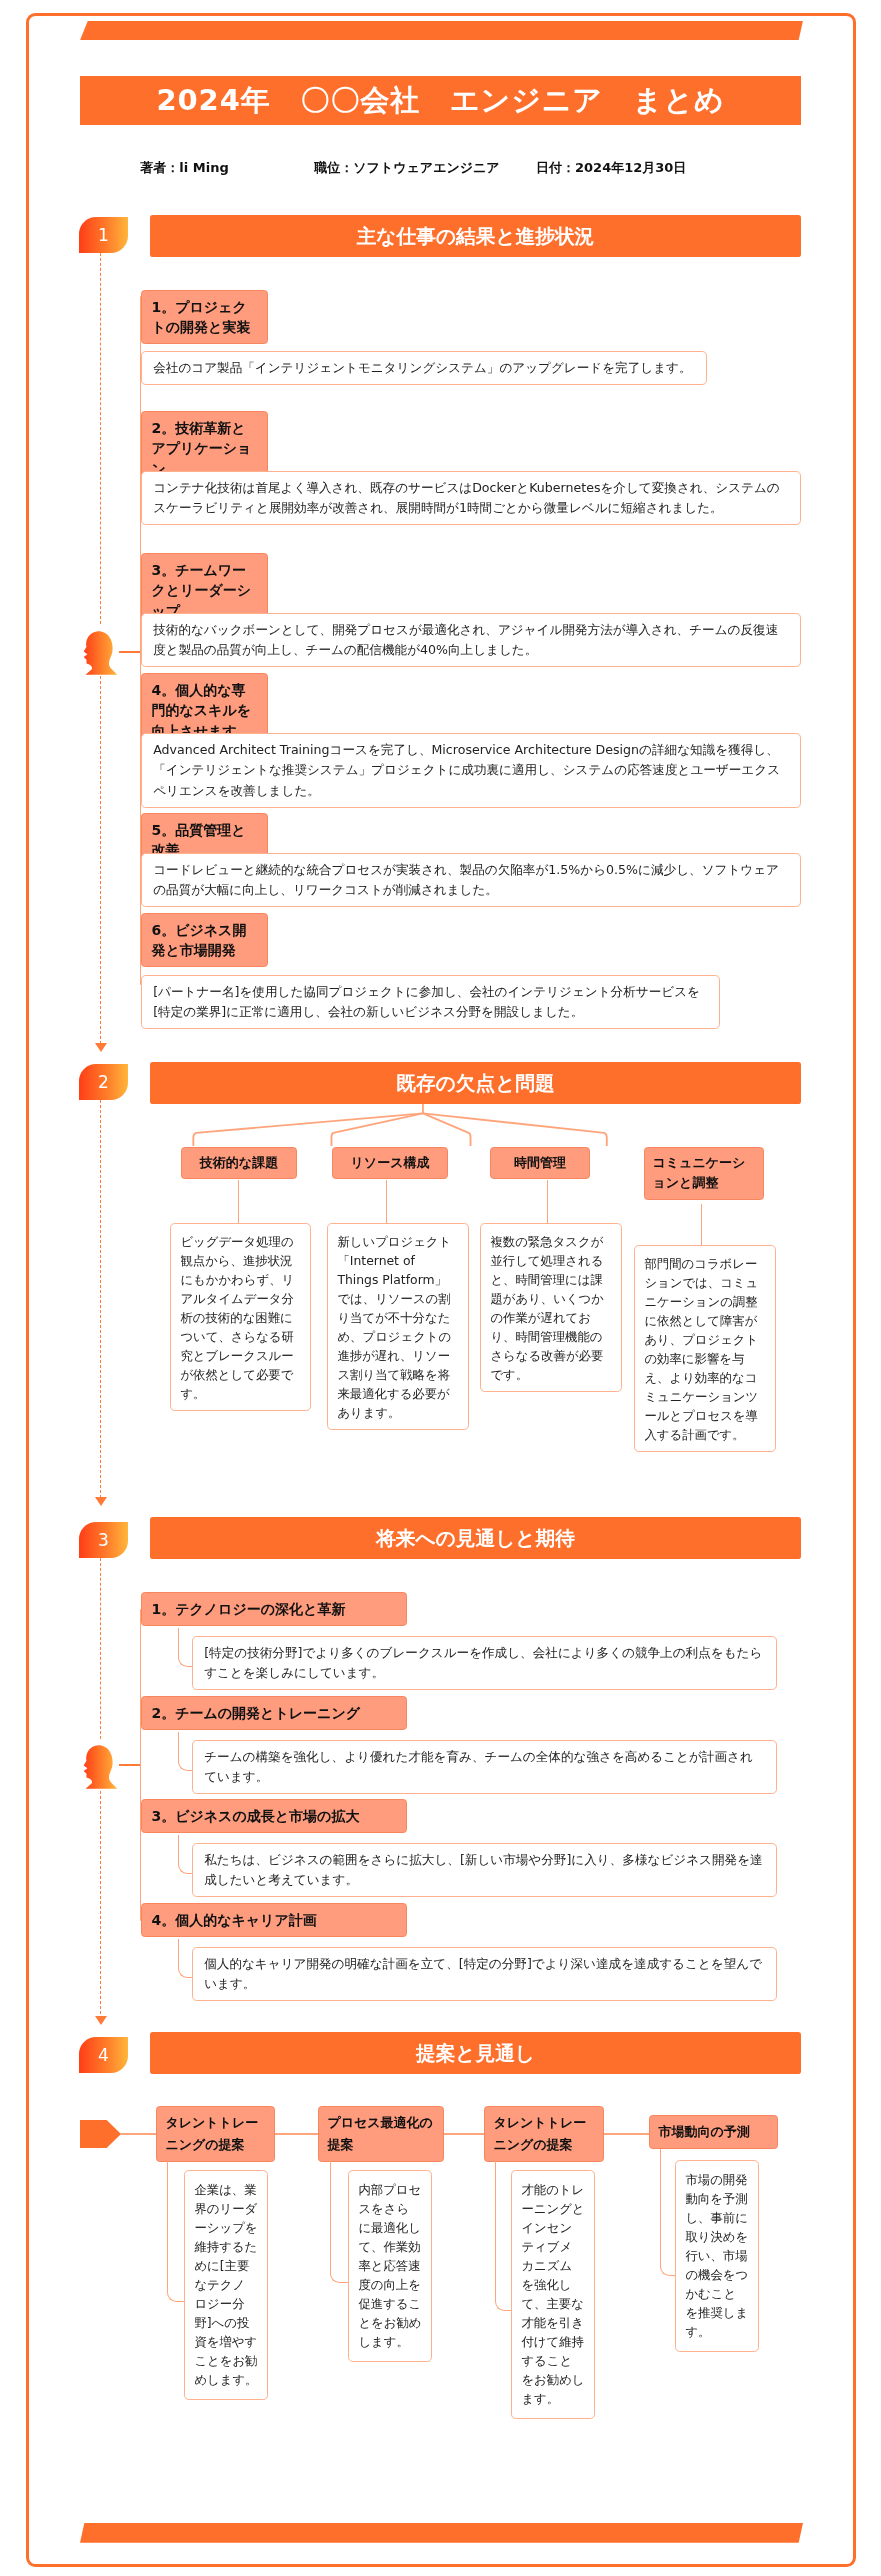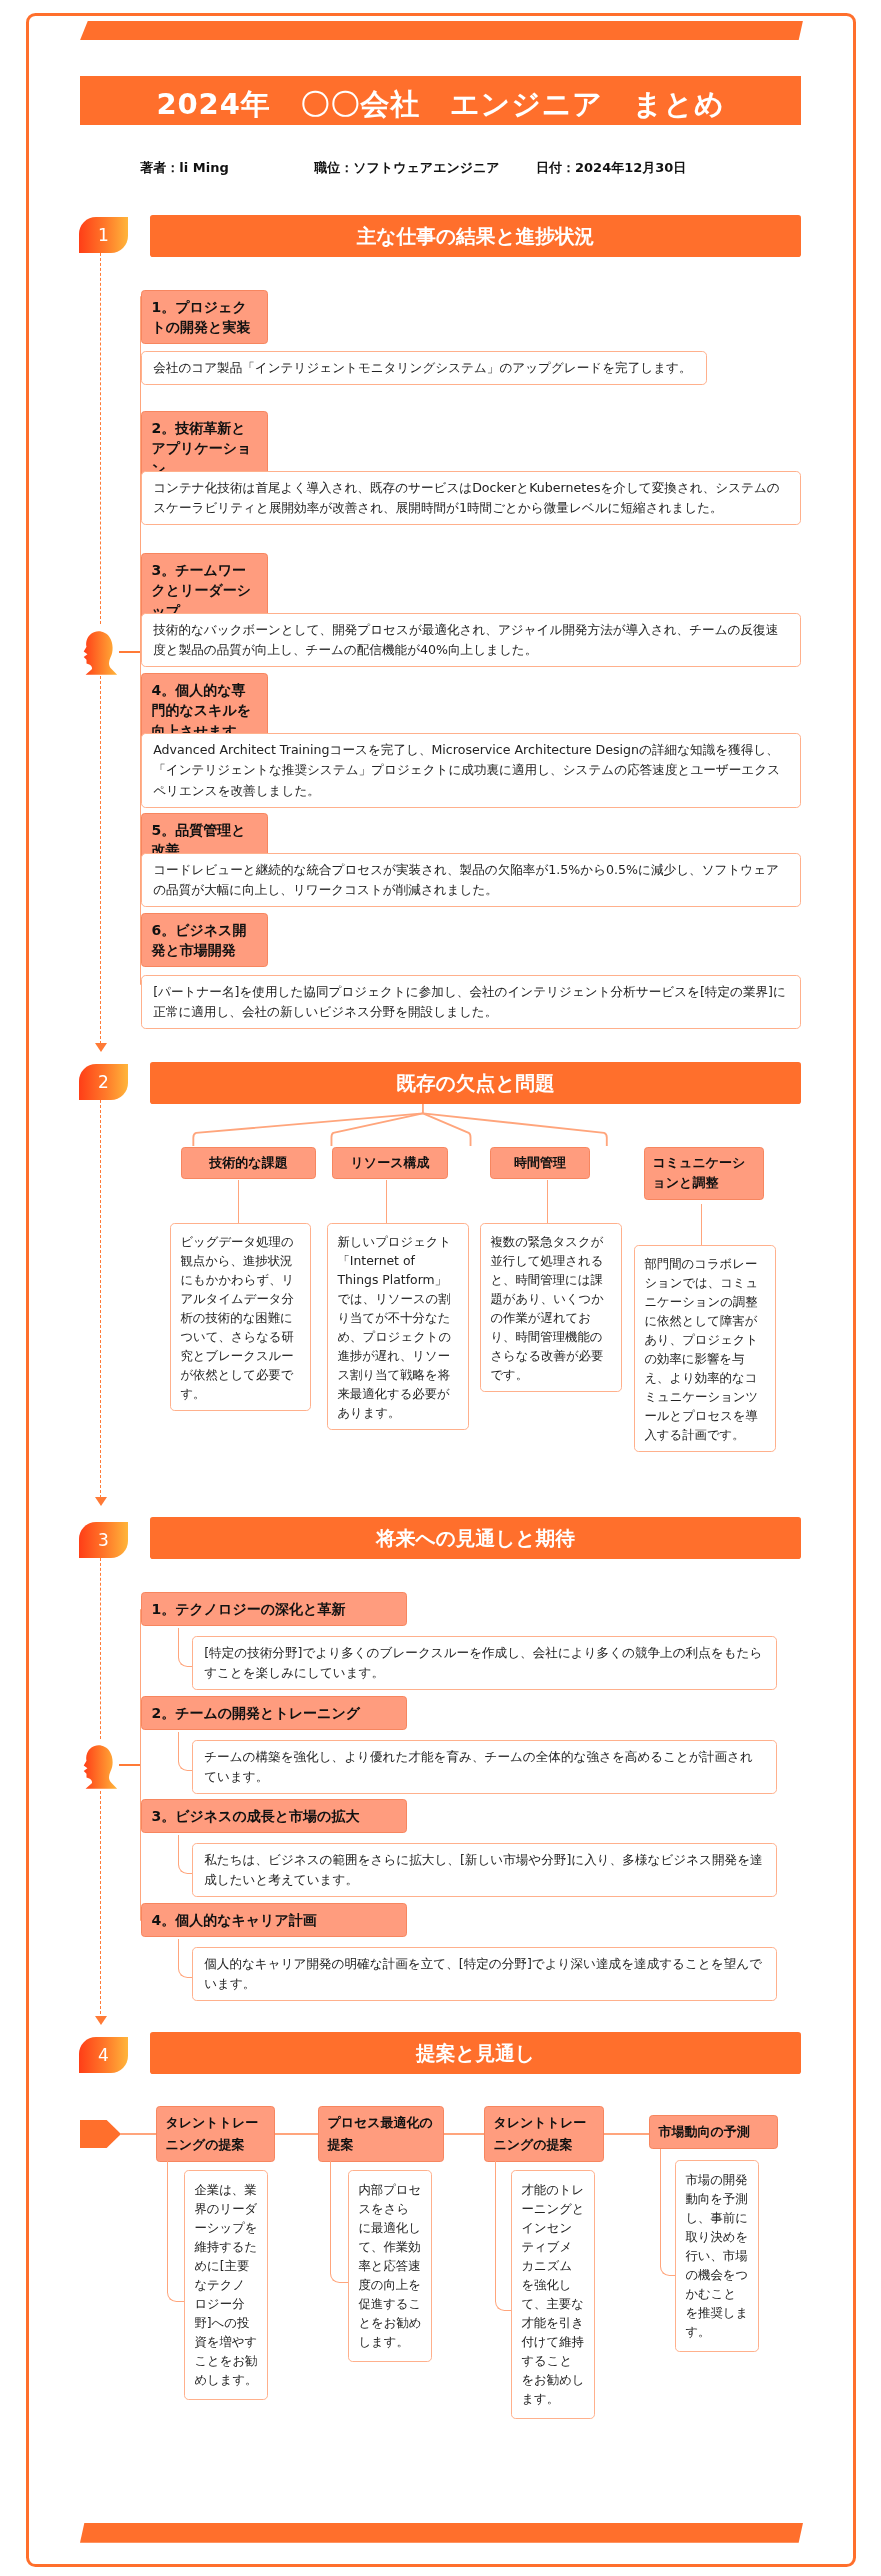--- a/index.html
+++ b/index.html
@@ -8,21 +8,21 @@
 
   .frame { position: absolute; left: 26px; top: 13px; width: 830px; height: 2554px;
            border: 3.7px solid #FF6F2C; border-radius: 9.4px; }
   .deco-bar { position: absolute; background: #FF6F2C; }
   .deco-top { left: 80px; top: 20.6px; width: 723px; height: 19.7px;
               clip-path: polygon(1.1% 0, 100% 0, 99.4% 100%, 0 100%); }
   .deco-bottom { left: 80px; top: 2523px; width: 723px; height: 19.7px;
               clip-path: polygon(0.6% 0, 100% 0, 99.4% 100%, 0 100%); }
 
   .title-bar { position: absolute; left: 80px; top: 76px; width: 721px; height: 49px; background: #FF6F2C;
-               display: flex; align-items: flex-end; justify-content: center; }
+               display: flex; align-items: center; justify-content: center; }
   .title-bar span { color: #fff; font-weight: bold; font-size: 29px; letter-spacing: 0.9px; white-space: pre; }
 
   .meta { position: absolute; top: 159px; left: 91px; font-size: 13px; font-weight: bold; color: #111; display: flex; }
   .meta .m { white-space: pre; text-align: center; }
   .meta .m1 { width: 187px; }
   .meta .m2 { width: 258px; }
 
   
   .tab { position: absolute; left: 79px; width: 49px; height: 36px; border-radius: 17px 0 17px 0;
          background: linear-gradient(90deg, #FF3E17 0%, #FF7A2A 55%, #FFB53A 100%);
@@ -124,37 +124,37 @@
 <div class="item-label" style="left:141px; top:553px; width:127px">3。チームワークとリーダーシップ</div>
 <div class="item-desc" style="left:141px; top:613px; width:660px">技術的なバックボーンとして、開発プロセスが最適化され、アジャイル開発方法が導入され、チームの反復速度と製品の品質が向上し、チームの配信機能が40%向上しました。</div>
 
 <div class="item-label" style="left:141px; top:673px; width:127px">4。個人的な専門的なスキルを向上させます</div>
 <div class="item-desc" style="left:141px; top:733px; width:660px">Advanced Architect Trainingコースを完了し、Microservice Architecture Designの詳細な知識を獲得し、「インテリジェントな推奨システム」プロジェクトに成功裏に適用し、システムの応答速度とユーザーエクスペリエンスを改善しました。</div>
 
 <div class="item-label" style="left:141px; top:813px; width:127px">5。品質管理と改善</div>
 <div class="item-desc" style="left:141px; top:853px; width:660px">コードレビューと継続的な統合プロセスが実装され、製品の欠陥率が1.5%から0.5%に減少し、ソフトウェアの品質が大幅に向上し、リワークコストが削減されました。</div>
 
 <div class="item-label" style="left:141px; top:913px; width:127px">6。ビジネス開発と市場開発</div>
-<div class="item-desc" style="left:141px; top:975px; width:660px">[パートナー名]を使用した協同プロジェクトに参加し、会社のインテリジェント分析サービスを[特定の業界]に正常に適用し、会社の新しいビジネス分野を開設しました。</div>
+<div class="item-desc" style="left:141px; top:975px; width:579px">[パートナー名]を使用した協同プロジェクトに参加し、会社のインテリジェント分析サービスを[特定の業界]に正常に適用し、会社の新しいビジネス分野を開設しました。</div>
 
 <div class="sec-header" style="top:1062px">
   <span>既存の欠点と問題</span>
 </div>
 
 <svg class="s2-svg" width="656" height="42" viewBox="0 0 700 45">
   <g fill="none" stroke="#FFA57C" stroke-width="2">
     <path d="M291 0 L291 10"></path>
     <path d="M291 10 L48 31 Q45 32 45 36 L45 45"></path>
     <path d="M291 10 L195 31 Q193 32 193 36 L193 45"></path>
     <path d="M291 10 L340 31 Q342 32 342 36 L342 45"></path>
     <path d="M291 10 L485 31 Q488 32 488 36 L488 45"></path>
   </g>
 </svg>
 
-<div class="cat-label" style="left:181px; top:1147px; width:135px">技術的な課題</div>
+<div class="cat-label" style="left:181px; top:1147px; width:116px">技術的な課題</div>
 <div class="vconn" style="left:238px; top:1180px; height:43px"></div>
 <div class="cat-desc" style="left:170px; top:1223px; width:141px">ビッグデータ処理の観点から、進捗状況にもかかわらず、リアルタイムデータ分析の技術的な困難について、さらなる研究とブレークスルーが依然として必要です。</div>
 
 <div class="cat-label" style="left:332px; top:1147px; width:116px">リソース構成</div>
 <div class="vconn" style="left:386px; top:1180px; height:43px"></div>
 <div class="cat-desc" style="left:327px; top:1223px; width:142px">新しいプロジェクト「Internet of Things Platform」では、リソースの割り当てが不十分なため、プロジェクトの進捗が遅れ、リソース割り当て戦略を将来最適化する必要があります。</div>
 
 <div class="cat-label" style="left:490px; top:1147px; width:100px">時間管理</div>
 <div class="vconn" style="left:547px; top:1180px; height:43px"></div>
 <div class="cat-desc" style="left:480px; top:1223px; width:142px">複数の緊急タスクが並行して処理されると、時間管理には課題があり、いくつかの作業が遅れており、時間管理機能のさらなる改善が必要です。</div>

